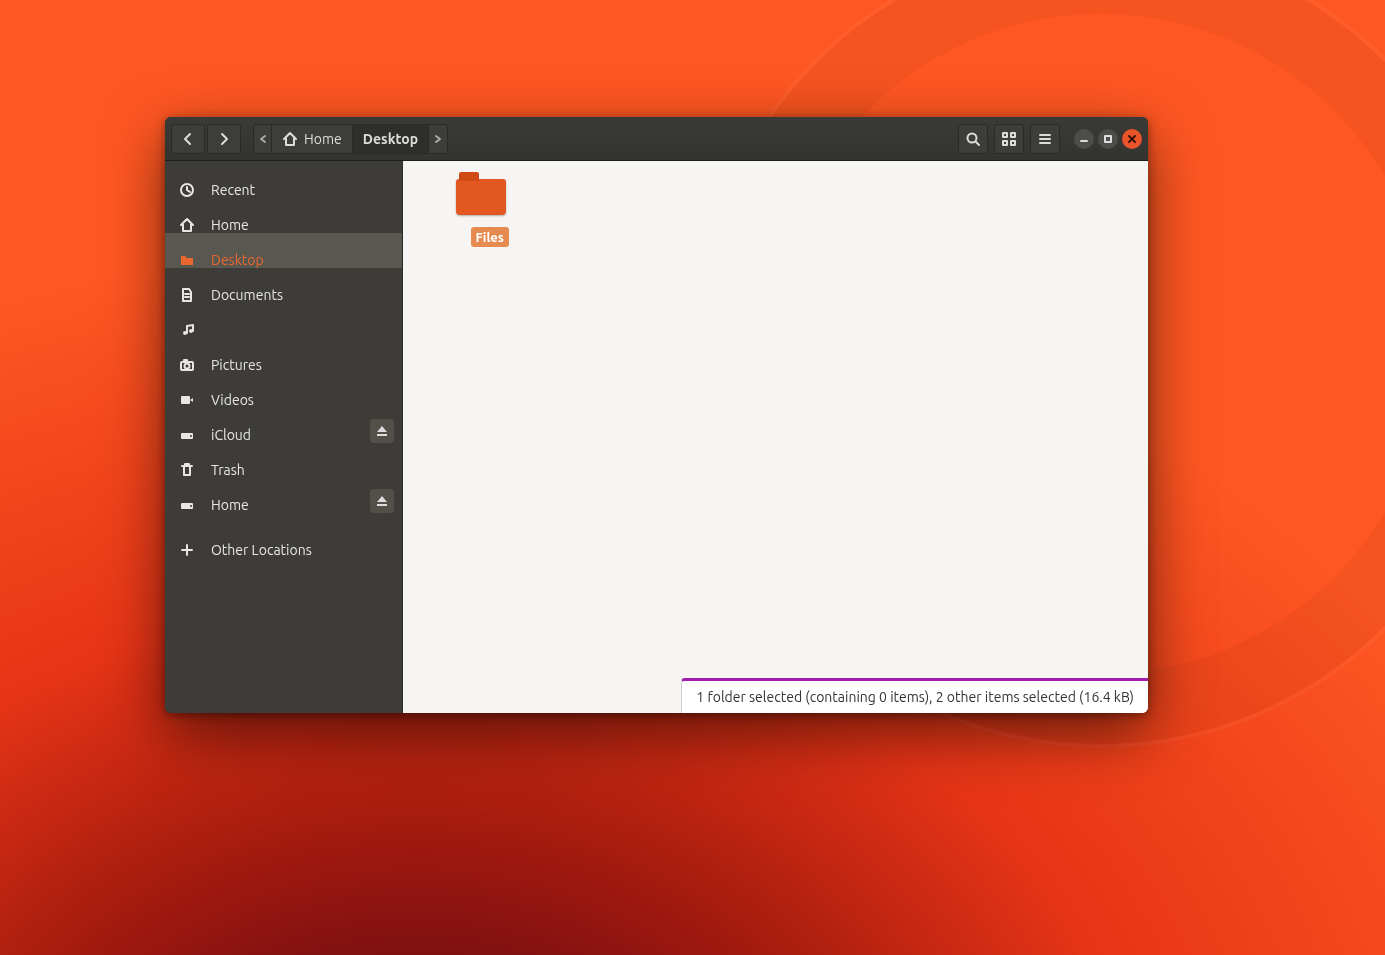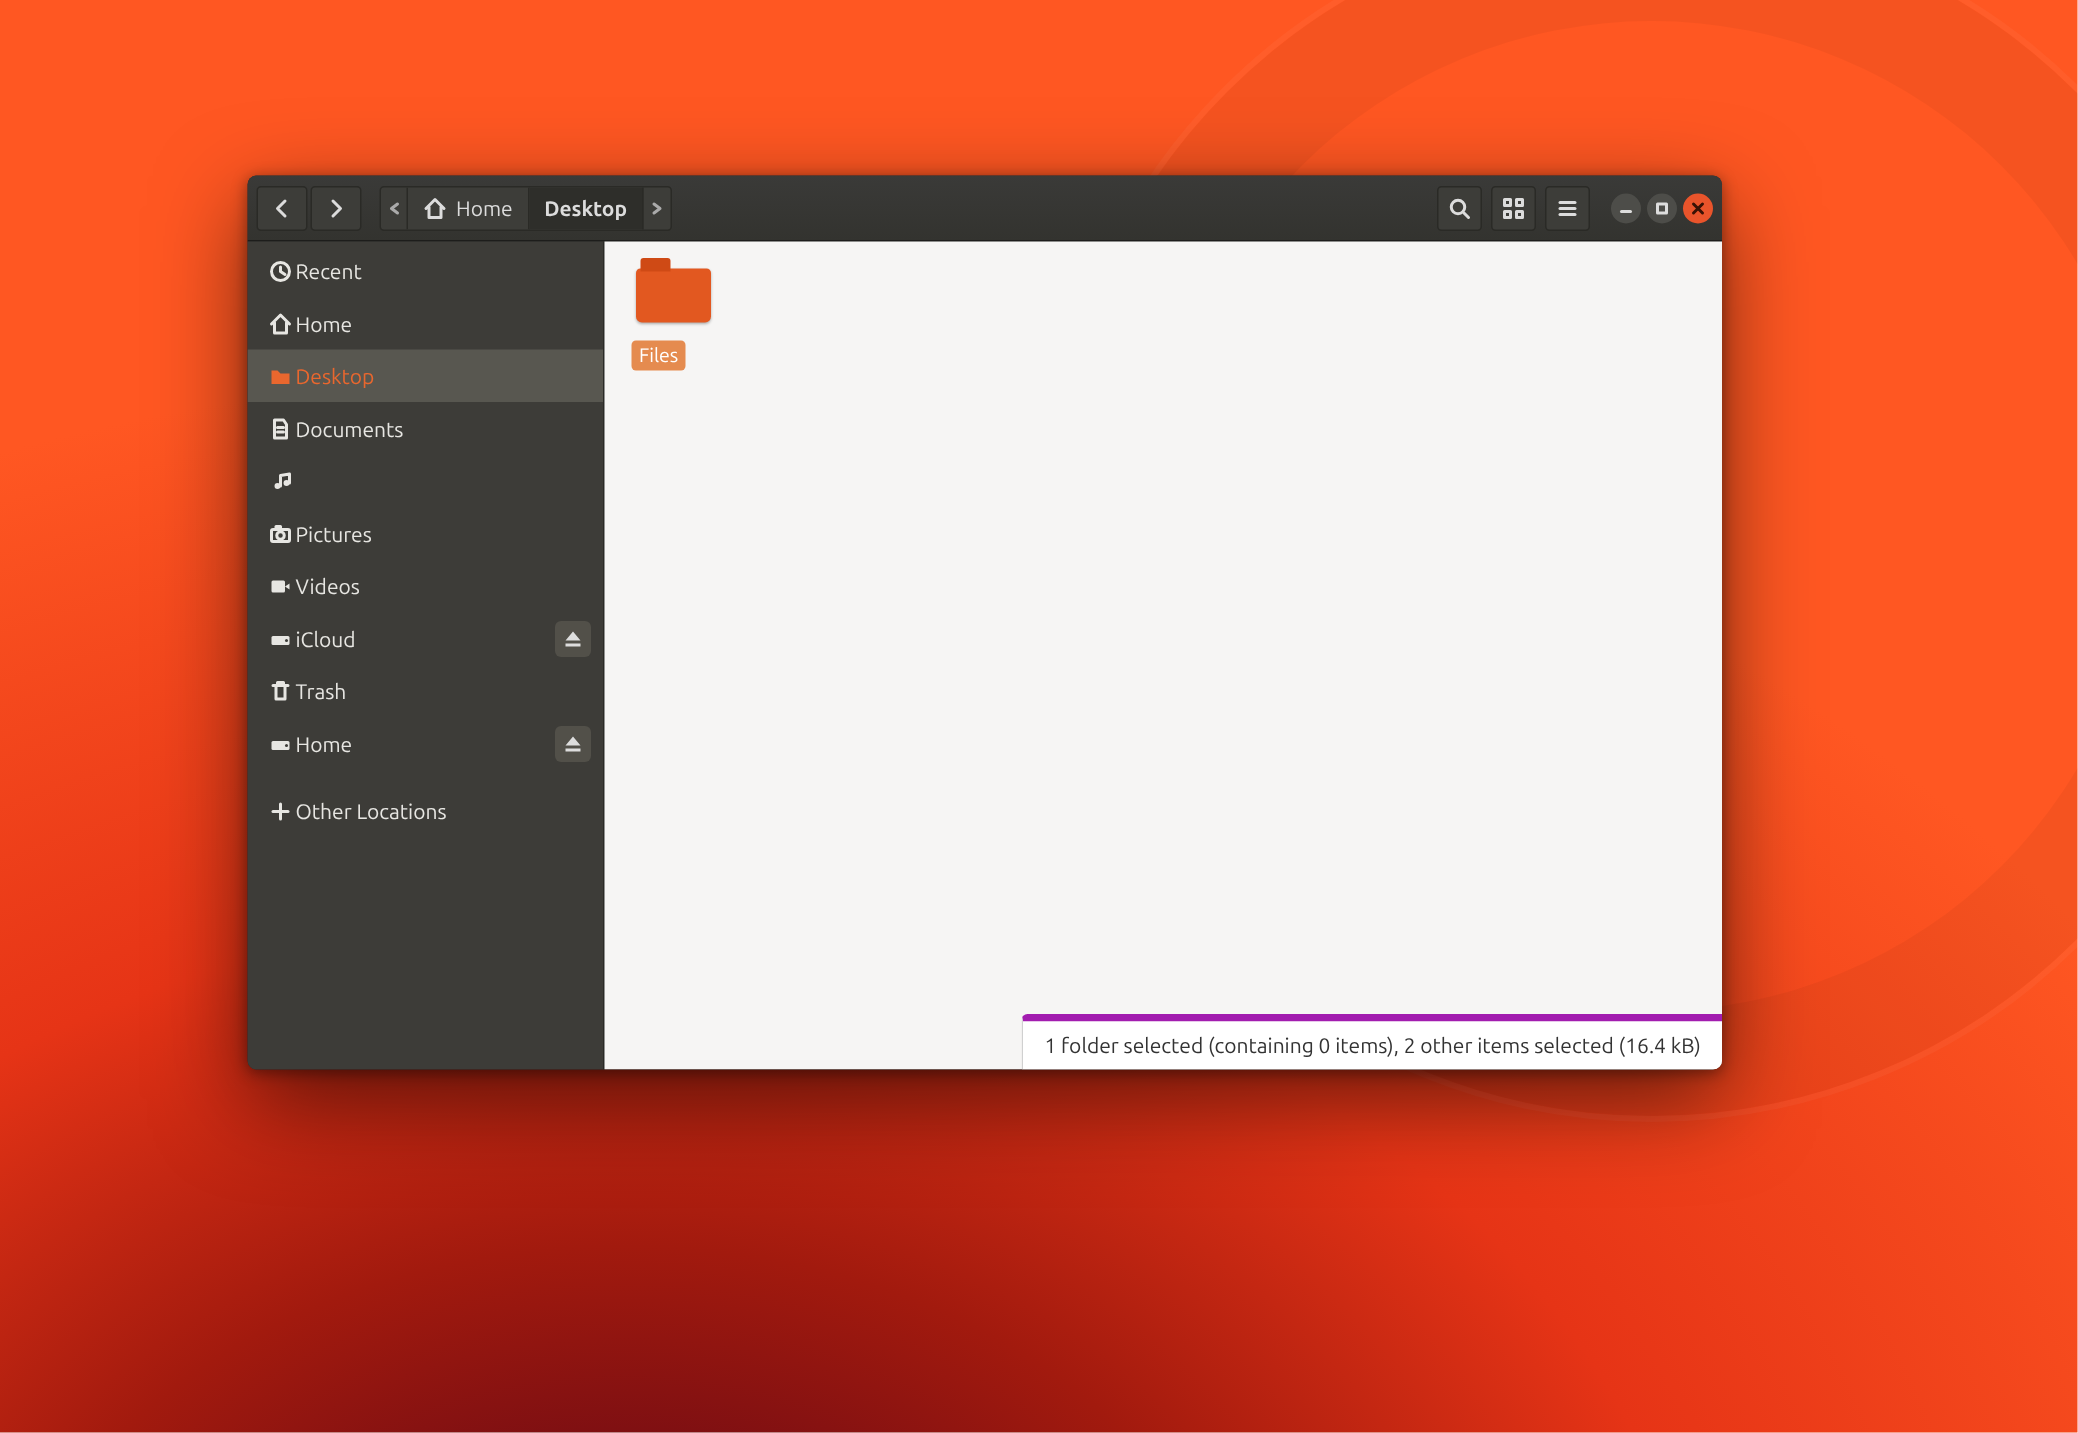--- a/index.html
+++ b/index.html
@@ -86,21 +86,22 @@
   .sidebar {
     width: 238px;
     background: #3d3c38;
     border-right: 1px solid #2a2a26;
     display: flex;
     flex-direction: column;
     padding-top: 2px;
   }
   .side-item {
     display: flex;
-    align-items: center;
+    align-items: flex-end;
+    gap: 14px;
     height: 35px;
     padding: 0 12px;
     color: #e7e6e2;
     cursor: pointer;
     position: relative;
   }
   .side-item .ico { width: 20px; display:inline-flex; justify-content:center; color:#e7e6e2; }
   .side-item.active { background: #585750; color: #e9672e; }
   .side-item.active .ico { color: #e9672e; }
   .eject { position:absolute; right:8px; width:24px; height:24px; border-radius:4px; background:#525049; display:flex; align-items:center; justify-content:center; color:#ddd;}
@@ -117,23 +118,24 @@
     padding: 10px 18px;
     display: flex;
     flex-wrap: wrap;
     align-content: flex-start;
     gap: 14px;
   }
   .file {
     width: 88px;
     display: flex;
     flex-direction: column;
-    align-items: flex-start;
+    align-items: flex-end;
     text-align: center;
     cursor: pointer;
+    font-weight: bold;
   }
   .file .thumb { width: 56px; height: 52px; display:flex; align-items:center; justify-content:center; }
   .file .label {
     margin-top: 4px;
     font-size: 13px;
     line-height: 1.25;
     color: #2e2e2e;
     padding: 2px 5px;
     border-radius: 3px;
     word-break: break-word;
@@ -156,21 +158,21 @@
     display:flex; flex-direction:column; padding:4px;
     box-shadow: 0 1px 2px rgba(0,0,0,0.3);
   }
   .odt-shape .corner { position:absolute; right:0; top:0; width:0; height:0;
     border-top: 12px solid #f6f5f4; border-left: 12px solid #b35a0e; }
   .odt-shape .bar { height:3px; background:#4b2d0a; margin:2px 4px; }
   .odt-shape .block { width:18px; height:14px; background:#4b2d0a; margin:2px 4px 4px 4px; }
   .statusbar {
     align-self: flex-end;
     background: #ffffff;
-    border-top: 5px solid #a21caf;
+    border-top: 3px solid #a21caf;
     border-left: 1px solid #d0d0d0;
     color: #333;
     padding: 8px 14px;
     font-size: 14px;
     border-top-left-radius: 4px;
     max-width: 100%;
   }
   svg { width: 16px; height: 16px; stroke: currentColor; fill: none; stroke-width: 2; stroke-linecap: round; stroke-linejoin: round; }
 </style>
 </head>

